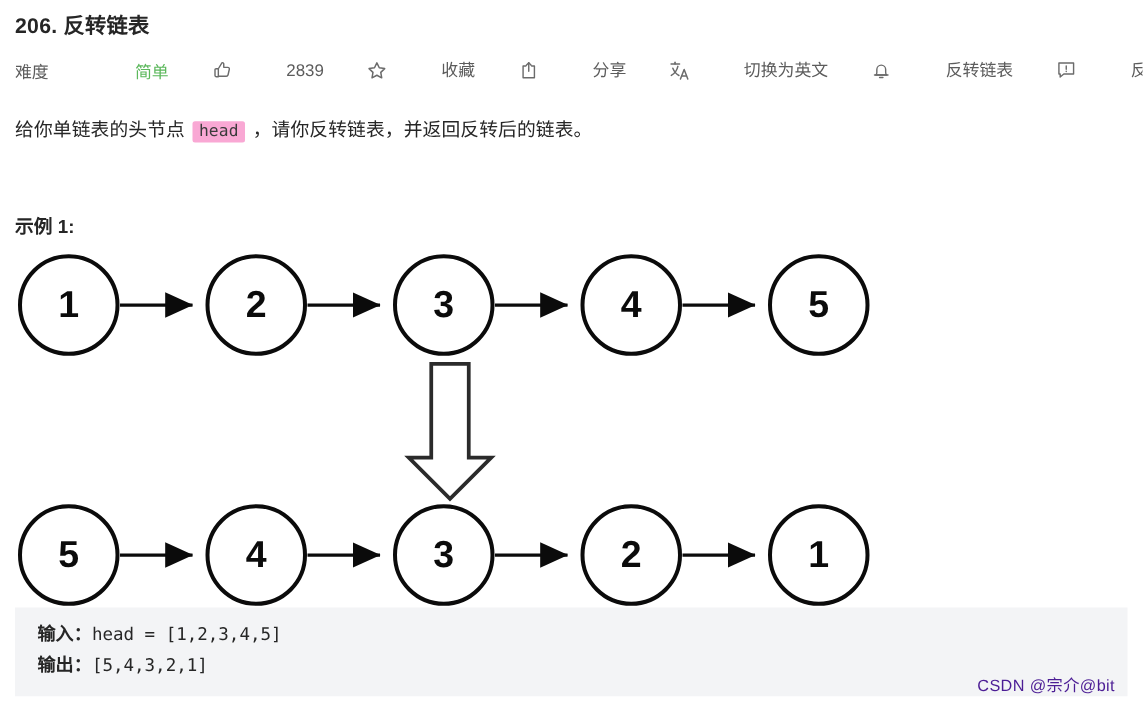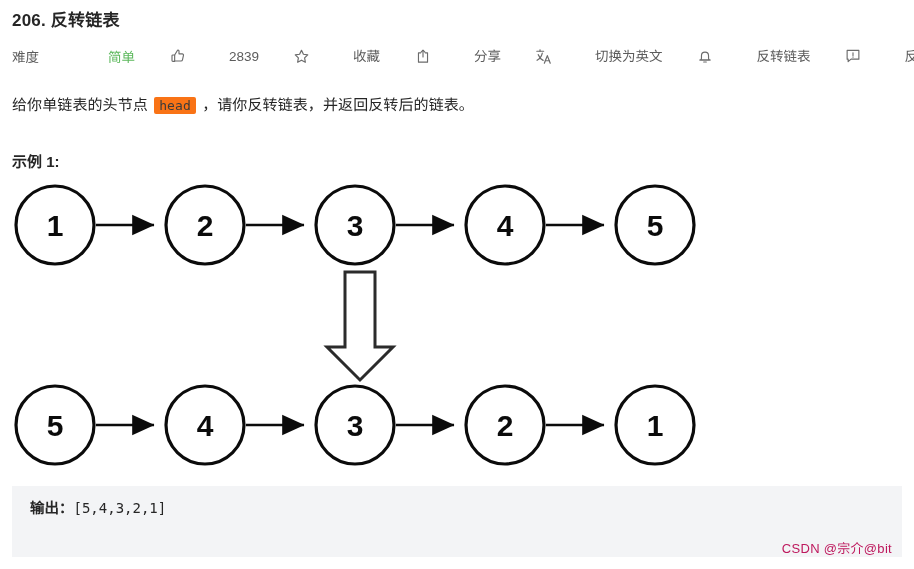--- a/index.html
+++ b/index.html
@@ -86,30 +86,30 @@
   .description {
     margin-top: 27px;
     font-size: 15px;
     line-height: 22px;
     color: #262626;
     letter-spacing: 0.1px;
   }
   code.inline-code {
     font-family: "DejaVu Sans Mono", "Liberation Mono", monospace;
     font-size: 13px;
-    background: #f97316;
+    background: #f9a8d4;
     color: #3b3b3b;
     padding: 1px 5px;
     border-radius: 2px;
     margin: 0 2px;
   }
 
   
   .example-heading {
-    margin-top: 33px;
+    margin-top: 52px;
     font-size: 15px;
     font-weight: bold;
     color: #262626;
   }
 
   
   .diagram-wrap {
     position: relative;
     margin-top: 6px;
     width: 890px;
@@ -148,21 +148,21 @@
     font-weight: bold;
     font-size: 14.5px;
   }
 
   
   .watermark {
     position: absolute;
     right: 22px;
     bottom: 12px;
     font-size: 13px;
-    color: #be185d;
+    color: #4c1d95;
     letter-spacing: 0.3px;
     user-select: none;
   }
 </style>
 </head>
 <body>
 
 <div class="page">
 
   <h1 class="problem-title">206. 反转链表</h1>
@@ -318,18 +318,19 @@
 
         <g>
           <circle cx="643" cy="248" r="39" fill="#ffffff" stroke="#0b0b0b" stroke-width="3.2"></circle>
           <text class="node-label" x="643" y="248" text-anchor="middle" dominant-baseline="central">1</text>
         </g>
       </g>
     </svg>
   </div>
 
   <div class="code-block">
+    <div class="code-line"><span class="cn-label">输入：</span><span>head = [1,2,3,4,5]</span></div>
     <div class="code-line"><span class="cn-label">输出：</span><span>[5,4,3,2,1]</span></div>
   </div>
 
   <div class="watermark">CSDN @宗介@bit</div>
 
 </div>
 
 </body></html>

